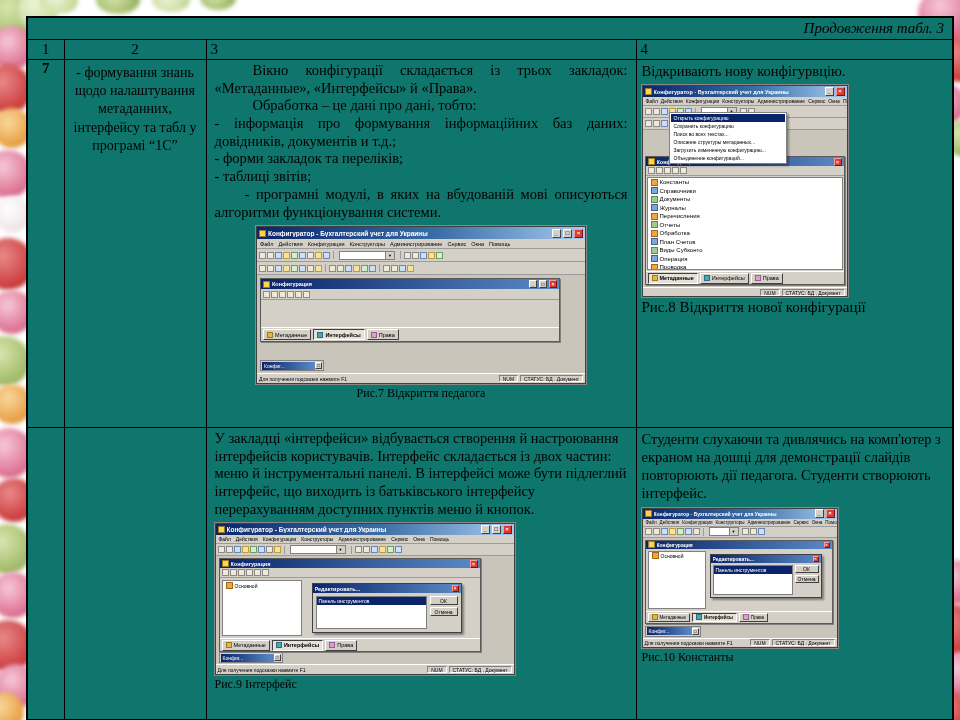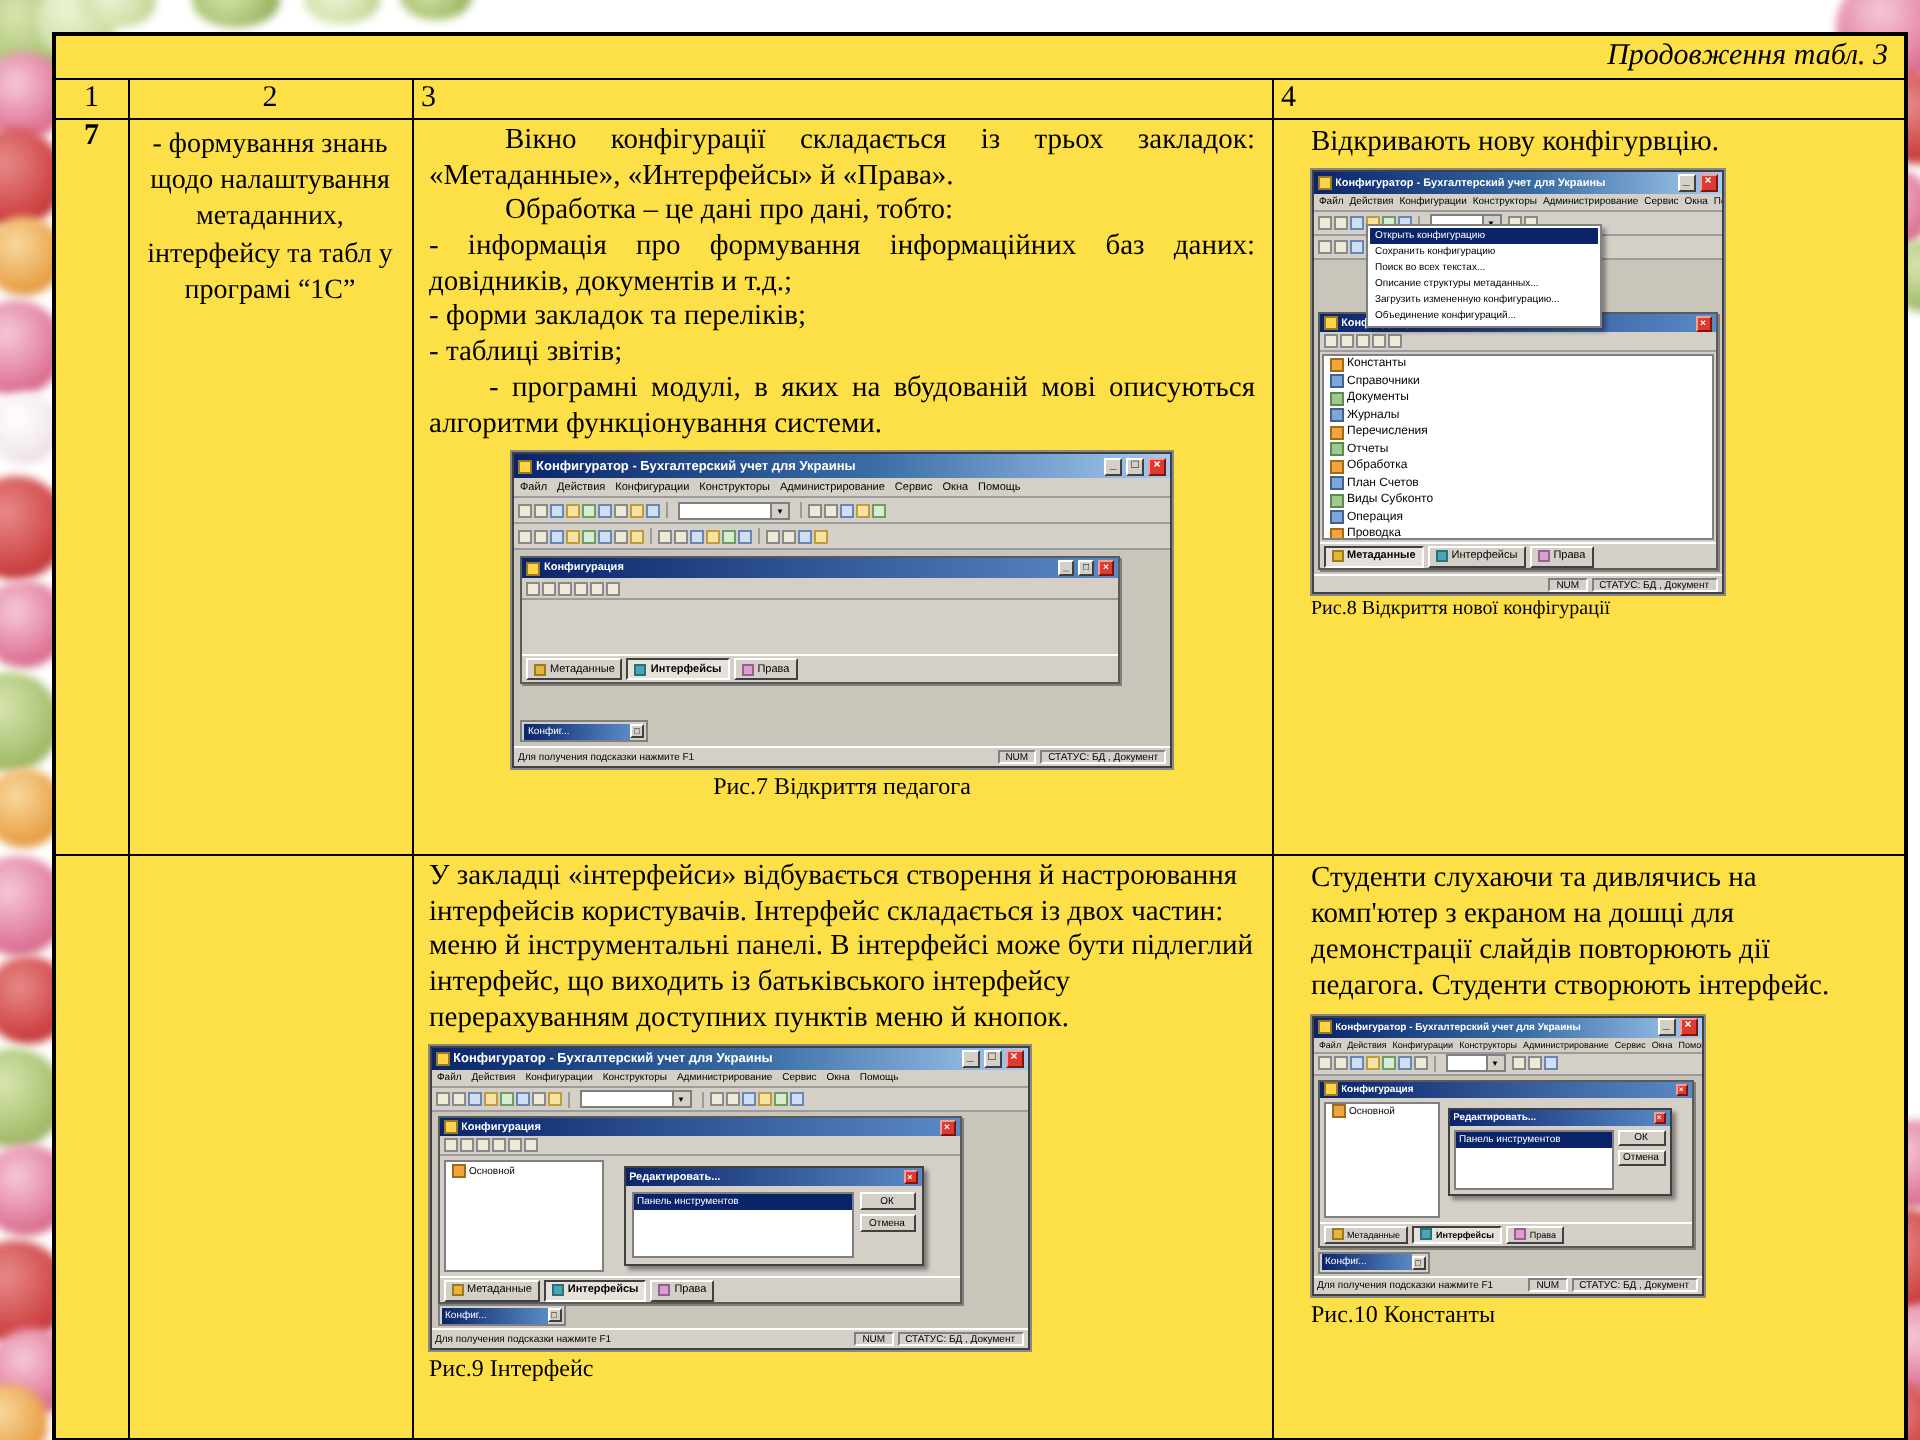--- a/index.html
+++ b/index.html
@@ -10,33 +10,33 @@
   .fl{position:absolute;border-radius:50%;filter:blur(2px);z-index:0}
   .fl.pink{background:radial-gradient(circle at 40% 35%,#f6c9d8,#e07a9a 60%,#c54e6e)}
   .fl.red{background:radial-gradient(circle at 40% 35%,#e88a8a,#cf4545 60%,#a82626)}
   .fl.orange{background:radial-gradient(circle at 40% 35%,#f8d9a0,#eaa54d 60%,#cd7d2a)}
   .fl.green{background:radial-gradient(circle at 40% 35%,#d8e6b0,#a8c070 60%,#7e9b4a)}
   .fl.lgreen{background:radial-gradient(circle at 40% 35%,#eef4d8,#cfe0a8 60%,#a8c070)}
   .fl.white{background:radial-gradient(circle at 40% 35%,#ffffff,#f2e8ec 60%,#dcc8d2)}
 
   
   .content{position:absolute;left:26px;top:16px;z-index:1}
-  table.main{border-collapse:collapse;background:#fde047;width:926px;table-layout:fixed;border:2px solid #000}
+  table.main{border-collapse:collapse;background:#0f766e;width:926px;table-layout:fixed;border:2px solid #000}
   table.main td{border:1px solid #000;vertical-align:top;overflow:hidden}
   td.note-cell{font-style:italic;text-align:right;font-size:15px;padding:2px 8px;height:22px}
   tr.hdr td{height:20px;font-size:15px;padding:1px 4px}
   td.h1,td.h2{text-align:center}
   td.h3{padding-left:8px}
   td.h4{padding-left:5px}
   tr.r7{height:368px}
   tr.r8{height:292px}
   td.numcell{text-align:center;vertical-align:middle;font-weight:bold;font-size:15px}
   td.objcell{text-align:center;vertical-align:middle;font-size:14px;line-height:1.3;padding:4px 3px}
   td.c3{padding:2px 8px;font-size:14.5px}
-  td.c4{padding:2px 19px;font-size:14.5px}
+  td.c4{padding:2px 5px;font-size:14.5px}
   p.jp{text-align:justify;line-height:1.22;margin:0}
   p.ind{text-indent:38px}
   p.ind2{text-indent:30px}
   .figwrap{text-align:center;margin-top:5px}
   .figwrap.left{text-align:left}
   .figcap{font-size:12px;margin-top:2px}
   .figcap.c{text-align:center}
   .c4 .lead{line-height:1.25;margin-bottom:4px}
   .c3 .lead,.c4 .lead{text-align:left}
 
@@ -427,21 +427,21 @@
                       </span>
               </div>
             </div>
           </div>
           <div class="mwst" style="height:9px">
             <span class="stspacer"></span>
             <span class="stcell">NUM</span>
             <span class="stcell">СТАТУС: БД , Документ</span>
           </div>
         </div>
-        <div class="figcap" style="font-size:10px">Рис.8 Відкриття нової конфігурації</div>
+        <div class="figcap" style="font-size:15px">Рис.8 Відкриття нової конфігурації</div>
       </div>
     </td>
   </tr>
 
   <tr class="r8">
     <td></td>
     <td></td>
 
     <td class="c3">
       <p class="jp" style="text-align:left">У закладці «інтерфейси» відбувається створення й настроювання інтерфейсів користувачів. Інтерфейс складається із двох частин: меню й інструментальні панелі. В інтерфейсі може бути підлеглий інтерфейс, що виходить із батьківського інтерфейсу перерахуванням доступних пунктів меню й кнопок.</p>

